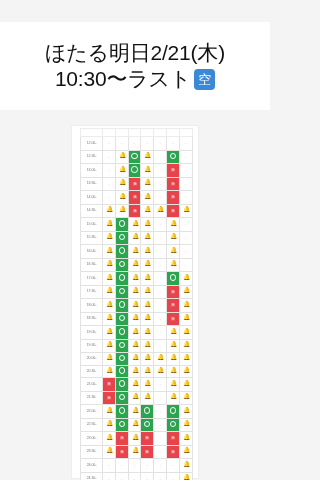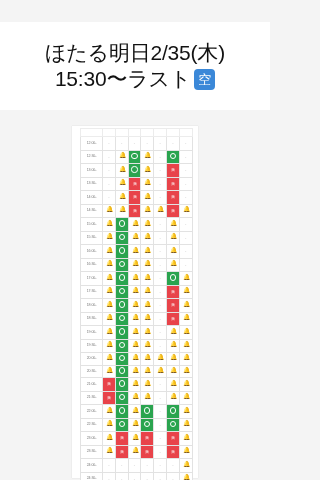--- a/index.html
+++ b/index.html
@@ -99,23 +99,23 @@
     letter-spacing:-0.3px;
     transform:scale(0.85);
   }
 </style>
 </head>
 <body>
 
 <div id="root">
 
   <div class="header-band">
-    <div class="hline">ほたる明日2/35(木)</div>
+    <div class="hline">ほたる明日2/21(木)</div>
     <div class="hline l2">
-      <span>15:30〜ラスト</span>
+      <span>10:30〜ラスト</span>
       <span class="emoji-badge">空</span>
     </div>
   </div>
 
   <div class="card"></div>
 
   <table class="sched">
     <colgroup>
       <col class="tcol">
         <col class="dcol">

